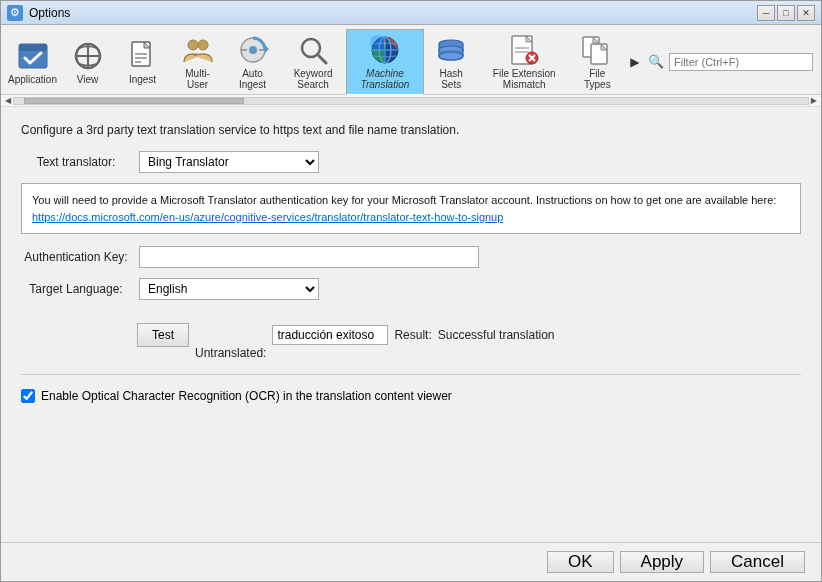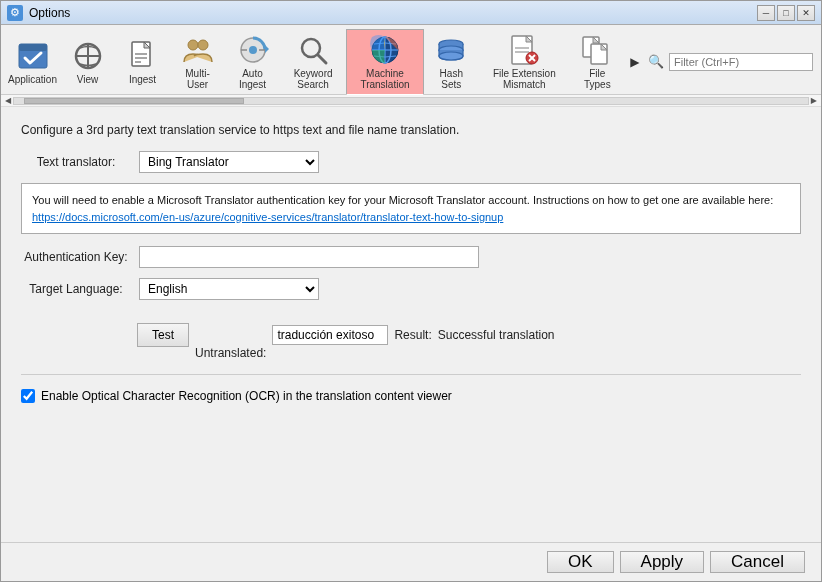--- a/index.html
+++ b/index.html
@@ -82,25 +82,26 @@
       cursor: pointer;
       min-width: 55px;
       border: 1px solid transparent;
       border-bottom: none;
       font-size: 10px;
       color: #333;
       gap: 2px;
       background: transparent;
     }
     .toolbar-tab.active {
-      background: #fca5a5;
+      background: #7dd3fc;
       border: 1px solid #aaa;
       border-bottom: 1px solid #fff;
       margin-bottom: -1px;
       z-index: 1;
+      font-style: italic;
     }
     .tab-icon {
       width: 32px;
       height: 32px;
       display: flex;
       align-items: center;
       justify-content: center;
       font-size: 22px;
     }
     .toolbar-search {
@@ -439,21 +440,21 @@
 
     <div class="form-row">
       <label class="form-label">Text translator:</label>
       <select class="form-select">
         <option>Bing Translator</option>
         <option>Google Translate</option>
       </select>
     </div>
 
     <div class="info-box">
-      <span>You will need to enable a Microsoft Translator authentication key for your Microsoft Translator account. Instructions on how to get one are available here:</span><br>
+      <span>You will need to provide a Microsoft Translator authentication key for your Microsoft Translator account. Instructions on how to get one are available here:</span><br>
       <span class="link" style="cursor:pointer;">https://docs.microsoft.com/en-us/azure/cognitive-services/translator/translator-text-how-to-signup</span>
     </div>
 
     <div class="form-row">
       <label class="form-label">Authentication Key:</label>
       <input type="password" class="auth-input" value="" style="letter-spacing: 3px; color: rgb(170, 170, 170);">
     </div>
 
     <div class="form-row">
       <label class="form-label">Target Language:</label>

